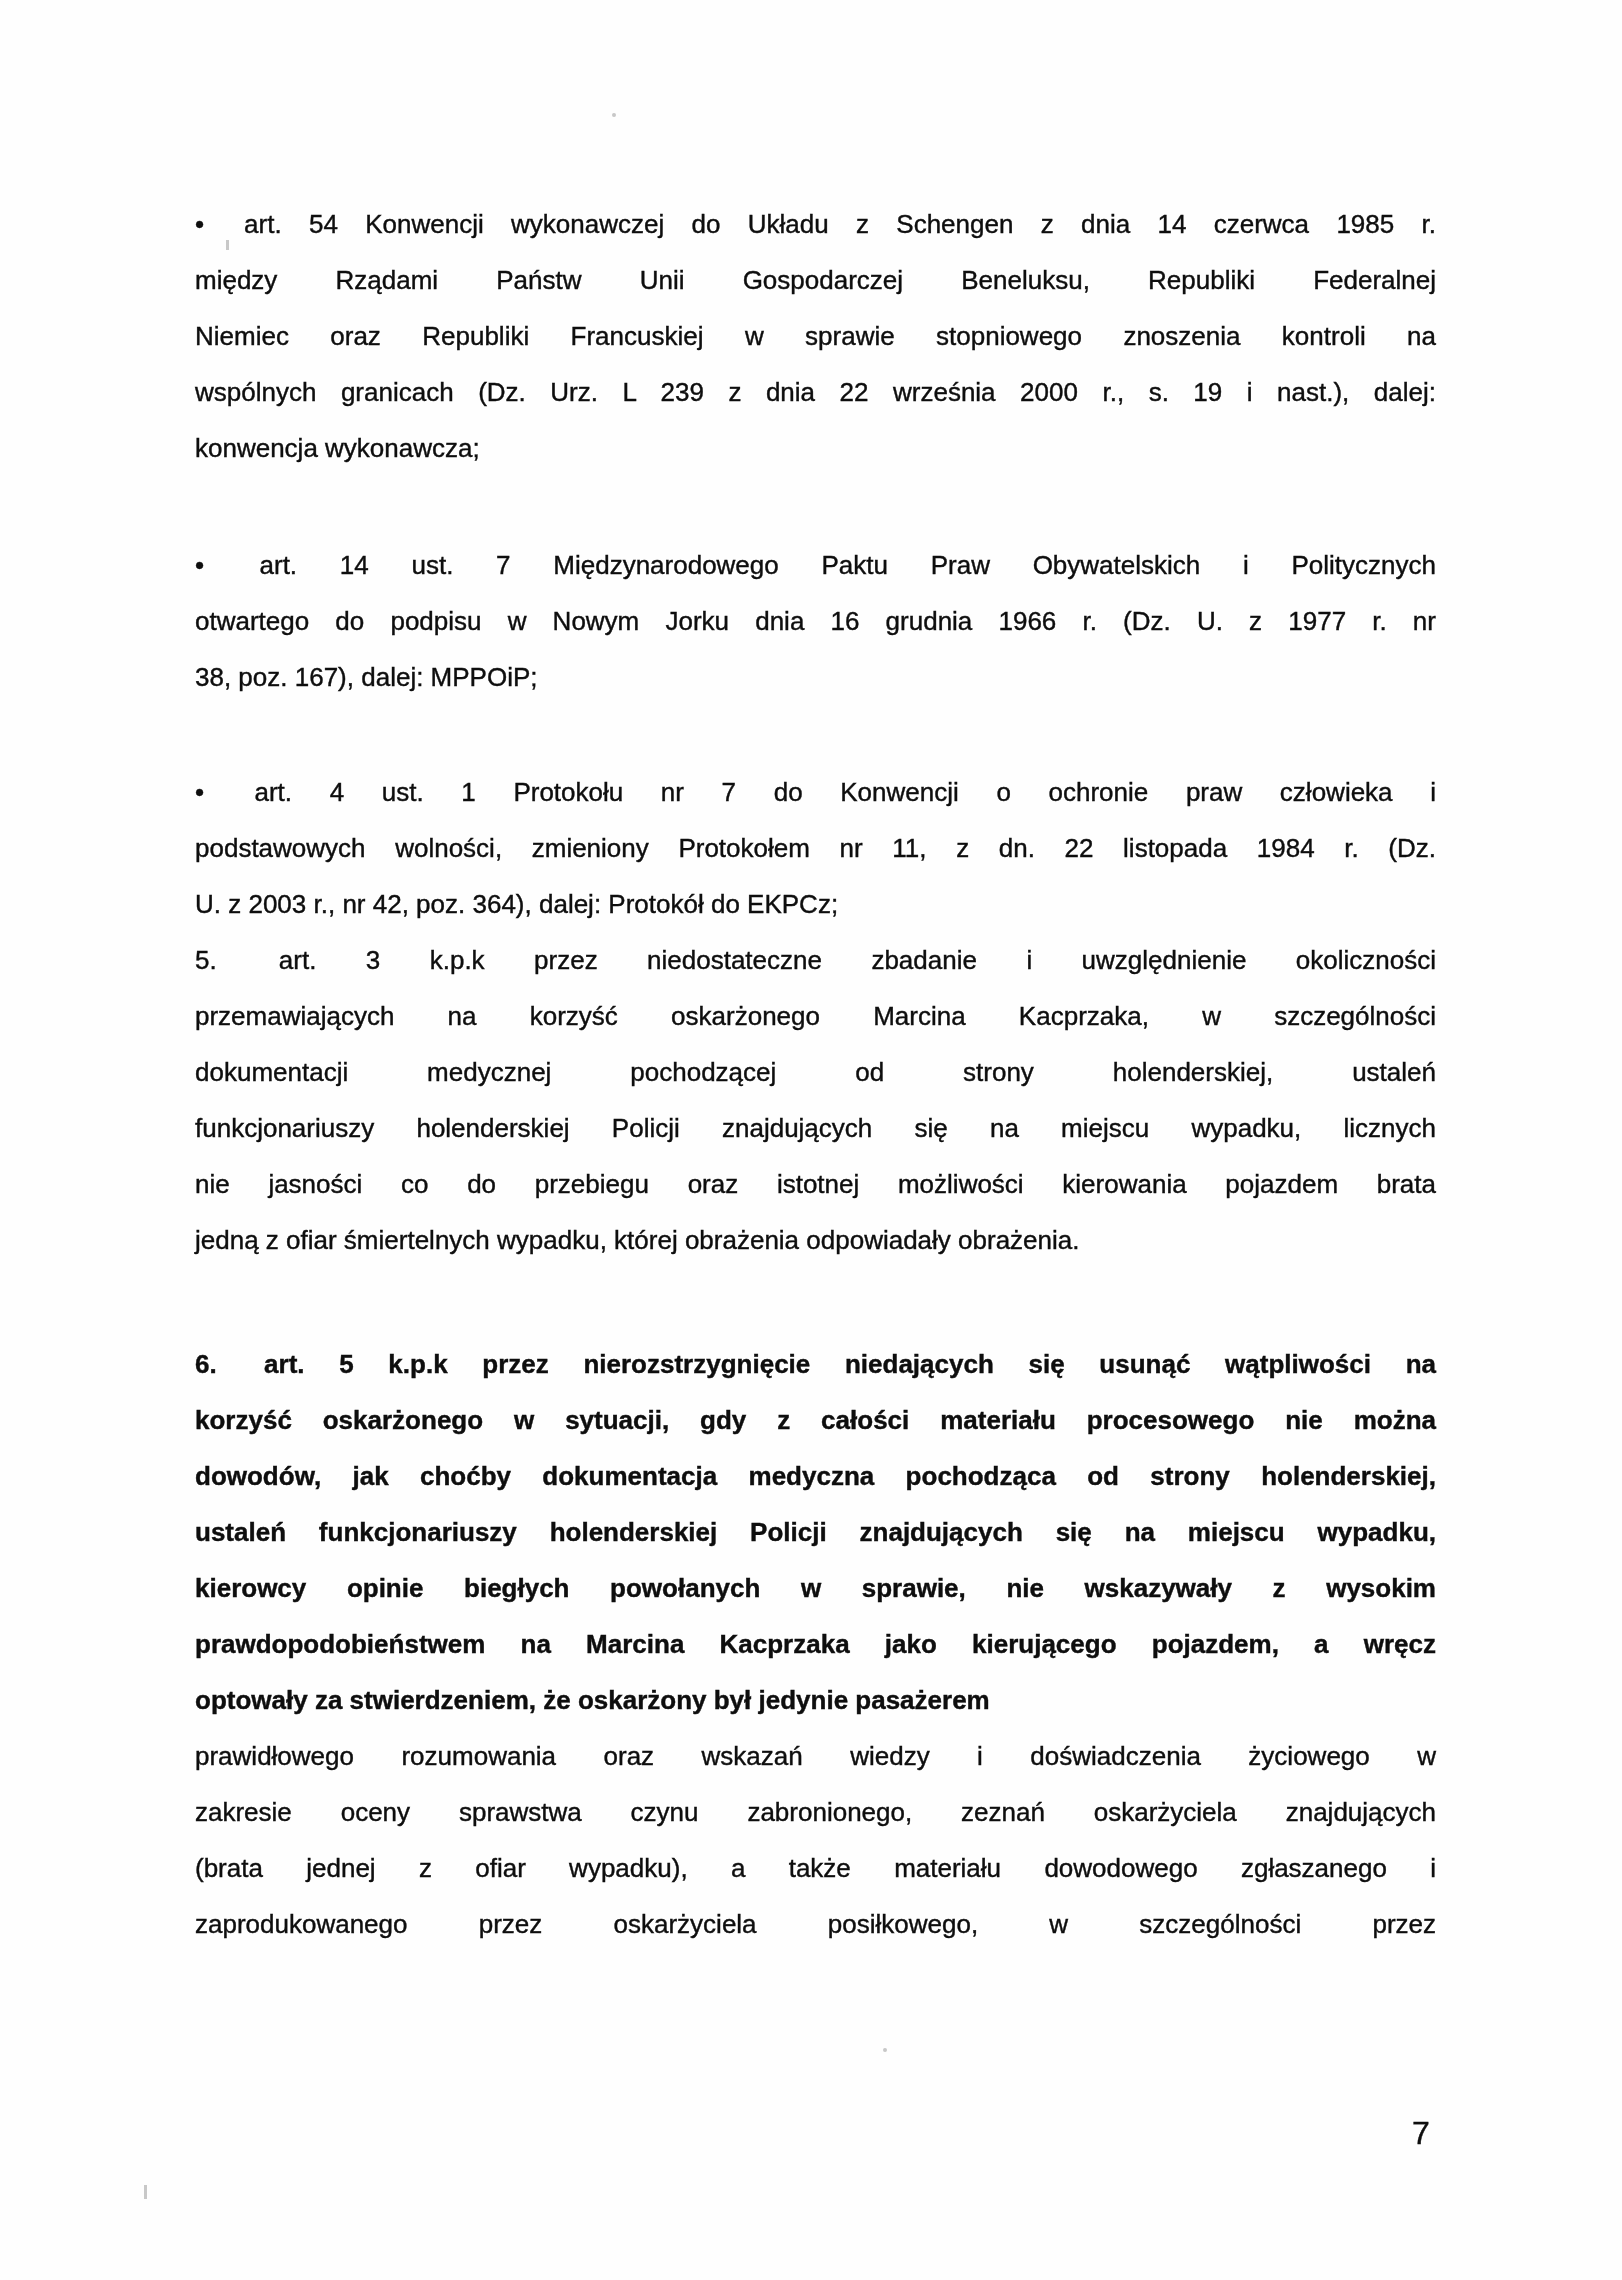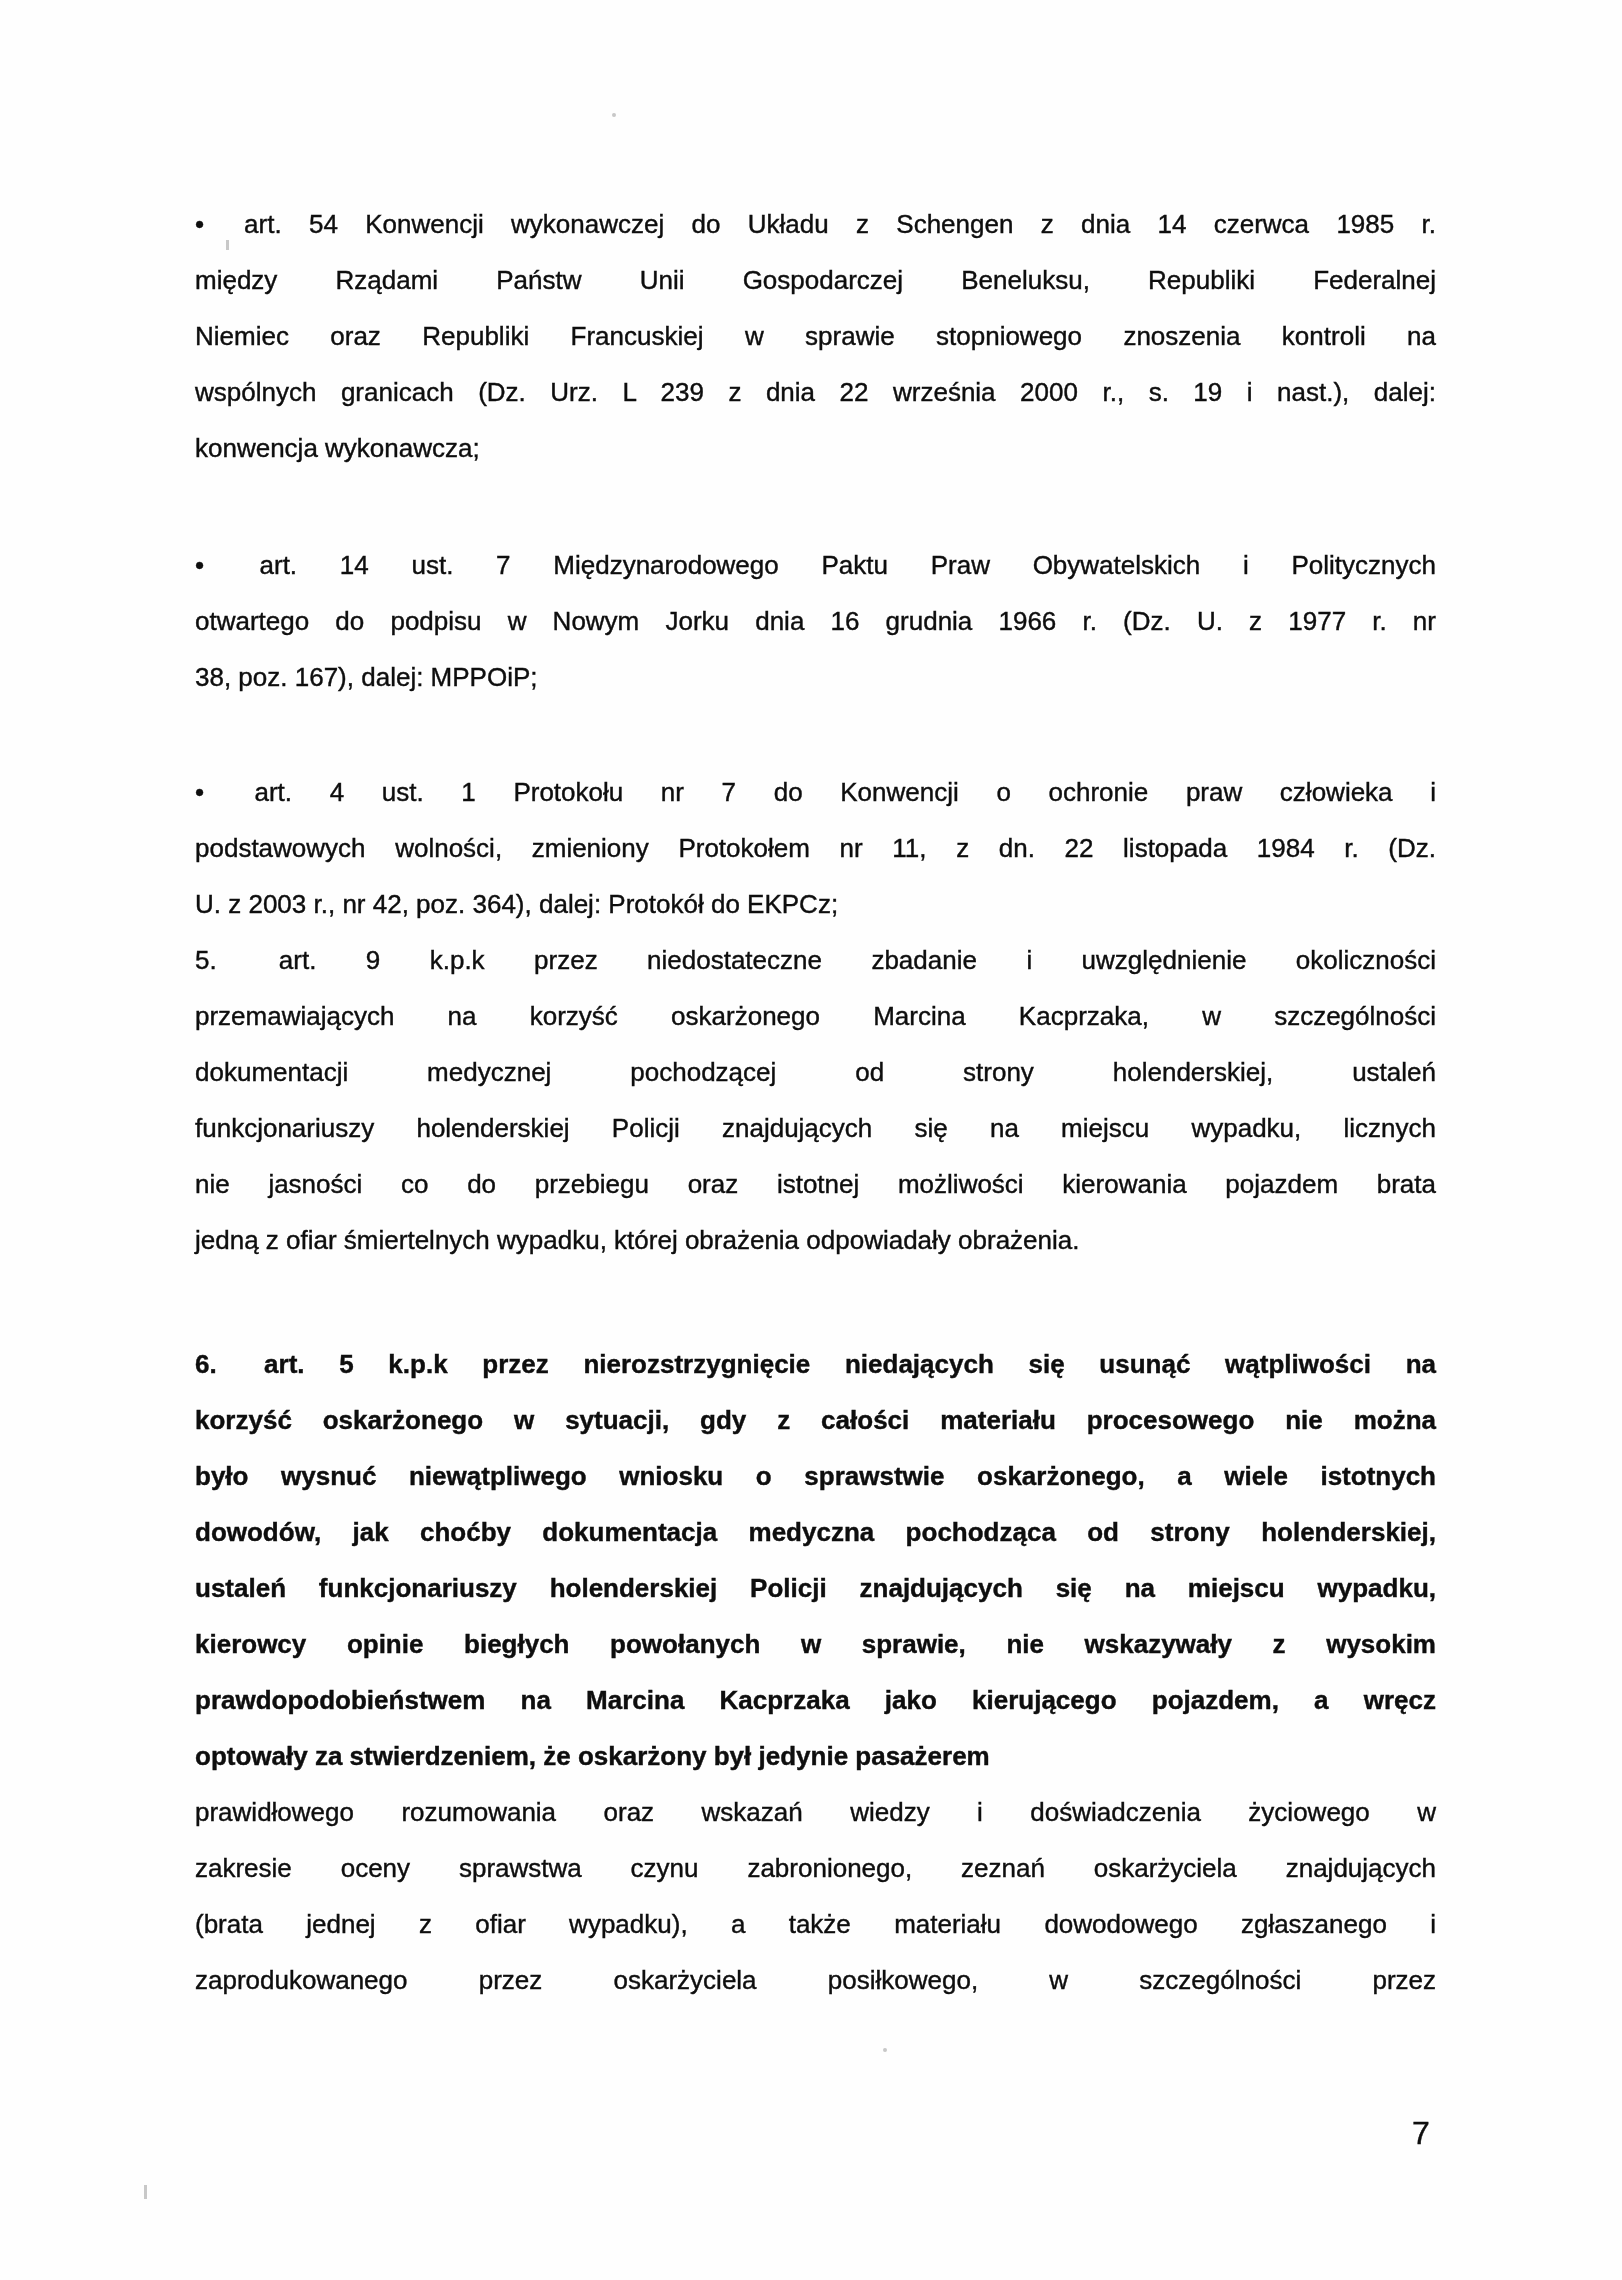--- a/index.html
+++ b/index.html
@@ -98,36 +98,35 @@
         <span class="marker">•</span>
         <span>art. 4 ust. 1 Protokołu nr 7 do Konwencji o ochronie praw człowieka i</span>
       </div>
       <div class="line"><span>podstawowych wolności, zmieniony Protokołem nr 11, z dn. 22 listopada 1984 r. (Dz.</span></div>
       <div class="line end"><span>U. z 2003 r., nr 42, poz. 364), dalej: Protokół do EKPCz;</span></div>
     </div>
 
     <div class="para">
       <div class="line">
         <span class="marker">5.</span>
-        <span>art. 9 k.p.k przez niedostateczne zbadanie i uwzględnienie okoliczności</span>
+        <span>art. 3 k.p.k przez niedostateczne zbadanie i uwzględnienie okoliczności</span>
       </div>
       <div class="line"><span>przemawiających na korzyść oskarżonego Marcina Kacprzaka, w szczególności</span></div>
       <div class="line"><span>dokumentacji medycznej pochodzącej od strony holenderskiej, ustaleń</span></div>
       <div class="line"><span>funkcjonariuszy holenderskiej Policji znajdujących się na miejscu wypadku, licznych</span></div>
       <div class="line"><span>nie jasności co do przebiegu oraz istotnej możliwości kierowania pojazdem brata</span></div>
       <div class="line end"><span>jedną z ofiar śmiertelnych wypadku, której obrażenia odpowiadały obrażenia.</span></div>
     </div>
 
     <div class="para gap-3">
       <div class="line">
         <span class="marker">6.</span>
         <span>art. 5 k.p.k przez nierozstrzygnięcie niedających się usunąć wątpliwości na</span>
       </div>
       <div class="line"><span>korzyść oskarżonego w sytuacji, gdy z całości materiału procesowego nie można</span></div>
-      <div class="line"><span>było wysnuć niewątpliwego wniosku o sprawstwie oskarżonego, a wiele istotnych</span></div>
       <div class="line"><span>dowodów, jak choćby dokumentacja medyczna pochodząca od strony holenderskiej,</span></div>
       <div class="line"><span>ustaleń funkcjonariuszy holenderskiej Policji znajdujących się na miejscu wypadku,</span></div>
       <div class="line"><span>kierowcy opinie biegłych powołanych w sprawie, nie wskazywały z wysokim</span></div>
       <div class="line"><span>prawdopodobieństwem na Marcina Kacprzaka jako kierującego pojazdem, a wręcz</span></div>
       <div class="line end"><span>optowały za stwierdzeniem, że oskarżony był jedynie pasażerem</span></div>
     </div>
 
     <div class="para">
       <div class="line"><span>prawidłowego rozumowania oraz wskazań wiedzy i doświadczenia życiowego w</span></div>
       <div class="line"><span>zakresie oceny sprawstwa czynu zabronionego, zeznań oskarżyciela znajdujących</span></div>

